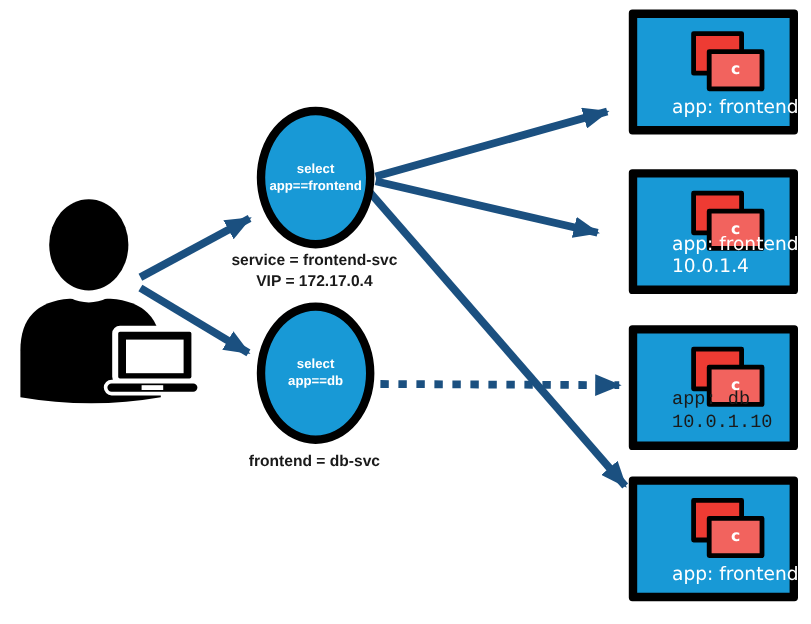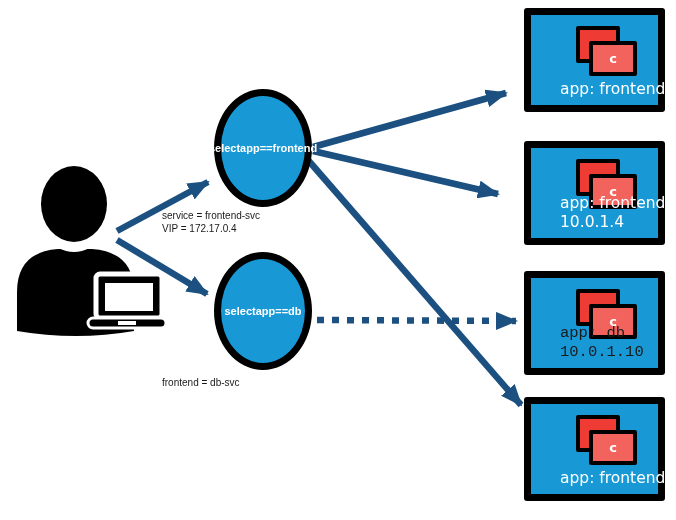--- a/index.html
+++ b/index.html
@@ -9,29 +9,29 @@
   }
   svg.layer{position:absolute;left:0;top:0;width:676px;height:520px;}
   .edge{stroke:var(--arrow-navy,#1b5080);stroke-width:6.5;fill:none;}
   .edge.dashed{stroke-dasharray:7 8;}
   .ah{fill:var(--arrow-navy,#1b5080);}
 
   
   .svc{
     position:absolute;width:98px;height:118px;box-sizing:border-box;
     background:var(--node-blue,#1899d6);border:7px solid #000;border-radius:50%;
-    display:flex;flex-direction:row;align-items:center;justify-content:center;
+    display:flex;flex-direction:column;align-items:center;justify-content:center;
     color:#fff;font-weight:bold;font-size:11px;line-height:1.3;text-align:center;
   }
   .svc-frontend{left:214px;top:89px;}
   .svc-db{left:214px;top:252px;}
 
   .svc-label{
-    position:absolute;width:200px;text-align:left;color:#1a1a1a;
-    font-weight:normal;font-size:10px;line-height:1.3;
+    position:absolute;width:200px;text-align:center;color:#1a1a1a;
+    font-weight:bold;font-size:13px;line-height:1.3;
   }
   .svc-label-frontend{left:162px;top:209px;}
   .svc-label-db{left:162px;top:376px;}
 
   
   .pod{
     position:absolute;left:524px;width:141px;height:104px;box-sizing:border-box;
     background:var(--node-blue,#1899d6);border:7px solid #000;border-radius:3px;
   }
   .pod1{top:8px;}.pod2{top:141px;}.pod3{top:271px;}.pod4{top:397px;}

